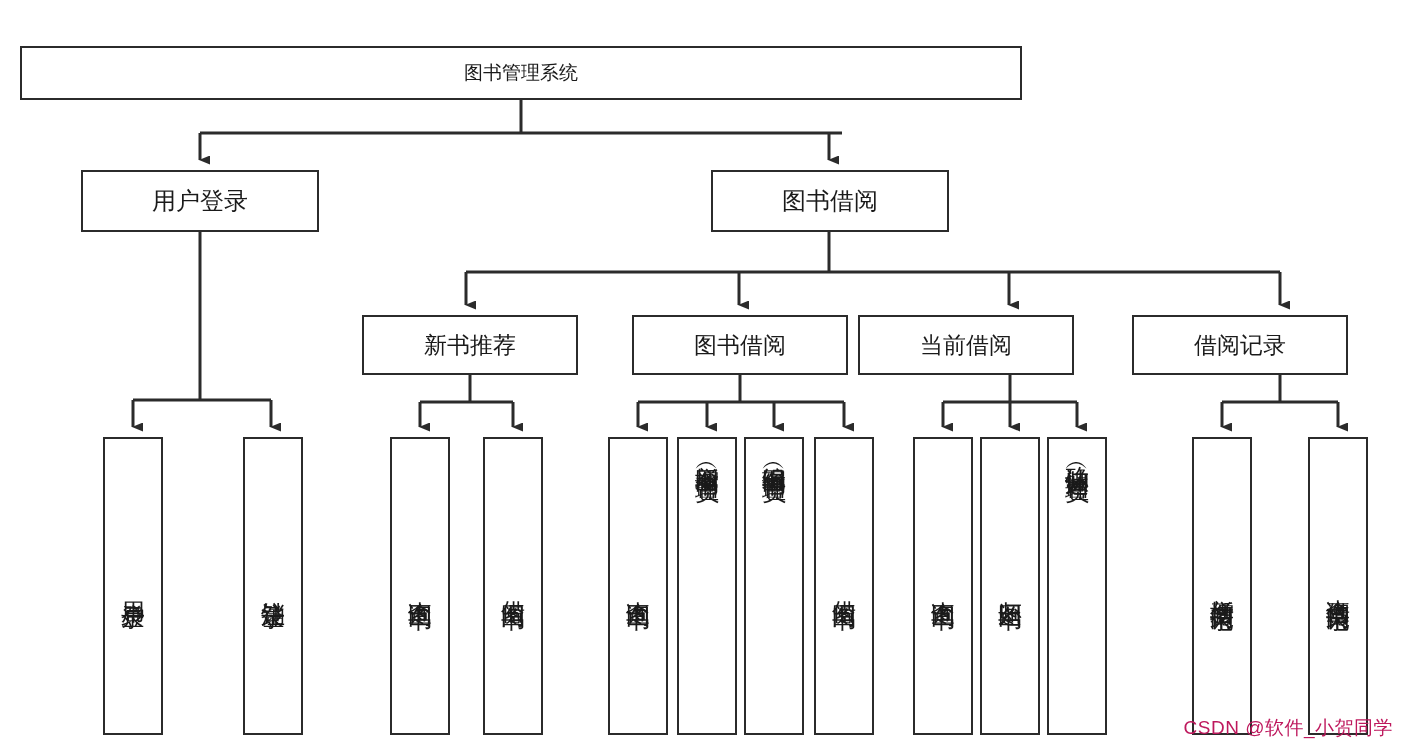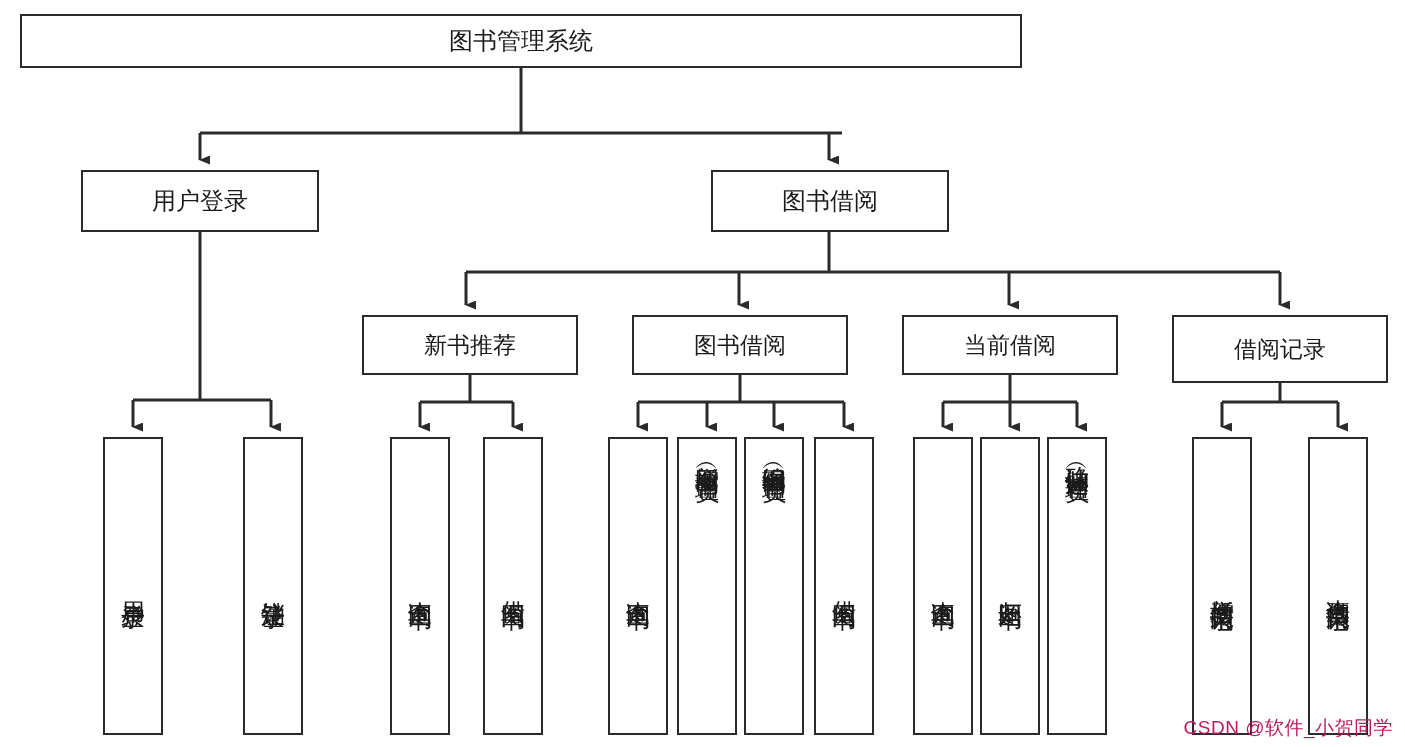--- a/index.html
+++ b/index.html
@@ -24,21 +24,21 @@
     position:absolute;
     box-sizing:border-box;
     background:#ffffff;
     border:2px solid #2b2b2b;
     display:flex;
     align-items:center;
     justify-content:center;
     color:#1a1a1a;
     z-index:2;
   }
-  .node.lvl0{font-size:24px;}
+  .node.lvl0{font-size:19px;margin-top:32px;}
   .node.lvl1{font-size:24px;}
   .node.lvl2{font-size:23px;}
   .node.leaf{
     font-size:24px;
     align-items:flex-start;
     justify-content:center;
     padding-top:0;
   }
   .leaf-text{
     writing-mode:vertical-rl;
@@ -134,25 +134,25 @@
   </div>
 
   <div class="node lvl2" style="left:632px;top:315px;width:216px;height:60px;">
     <span>图书借阅</span>
   </div>
 
   <div class="node lvl2" style="left:362px;top:315px;width:216px;height:60px;">
     <span>新书推荐</span>
   </div>
 
-  <div class="node lvl2" style="left:902px;top:315px;width:216px;height:60px;">
+  <div class="node lvl2" style="left:858px;top:315px;width:216px;height:60px;">
     <span>当前借阅</span>
   </div>
 
-  <div class="node lvl2" style="left:1172px;top:315px;width:216px;height:68px;">
+  <div class="node lvl2" style="left:1132px;top:315px;width:216px;height:60px;">
     <span>借阅记录</span>
   </div>
 
   <div class="node leaf" style="left:103px;top:437px;width:60px;height:298px;">
     <div class="leaf-inner">
       <span class="leaf-text">用户登录</span>
     </div>
   </div>
 
   <div class="node leaf" style="left:243px;top:437px;width:60px;height:298px;">

